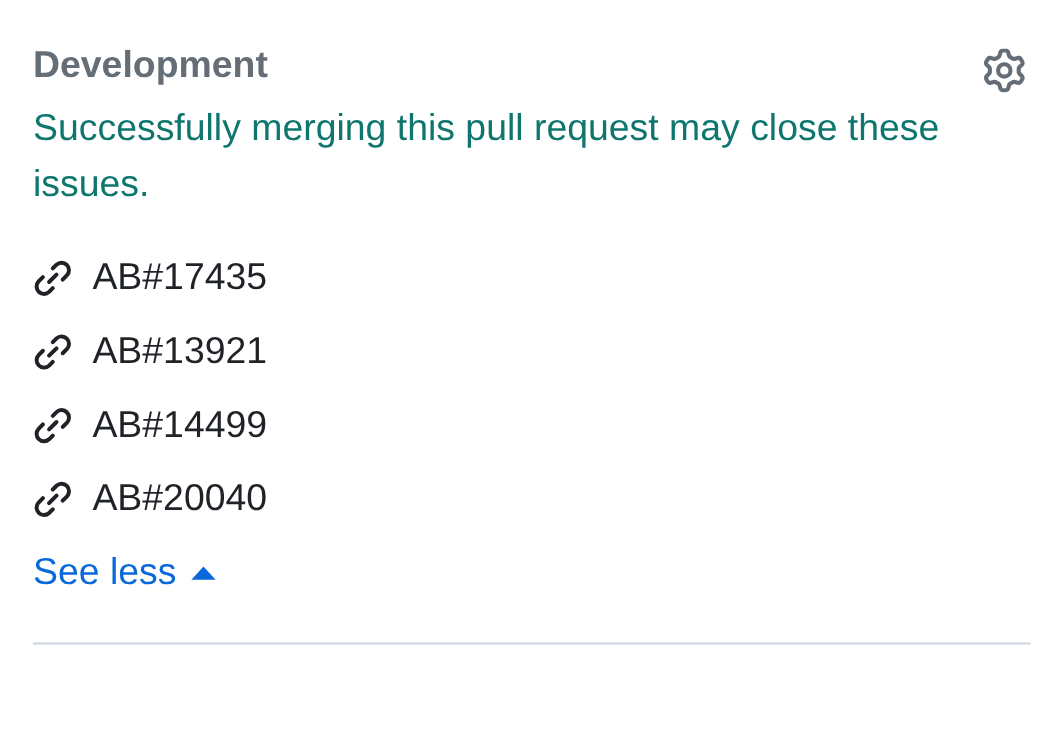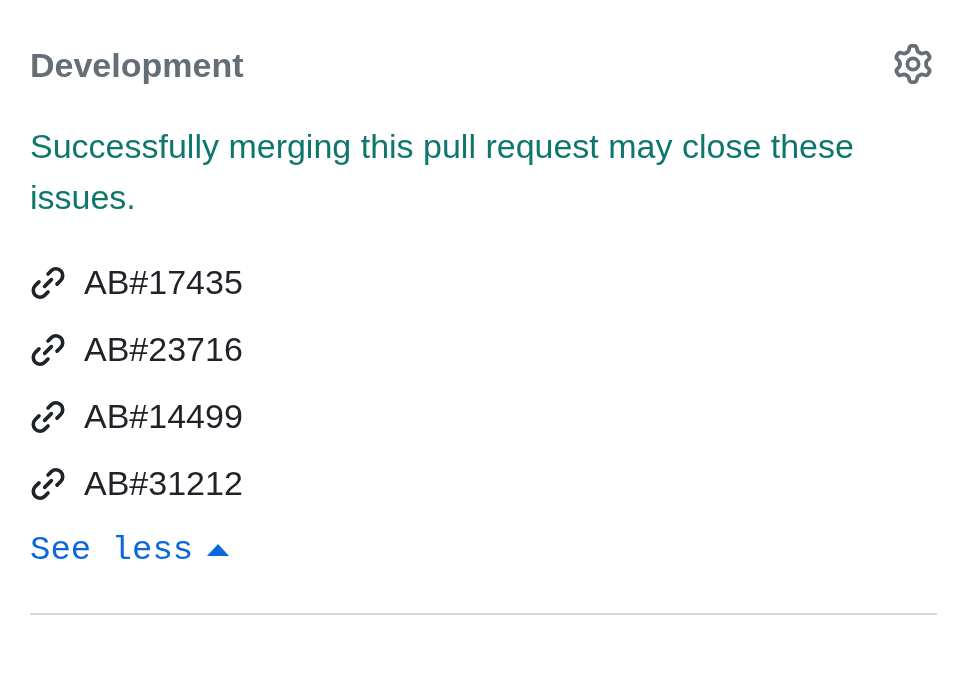--- a/index.html
+++ b/index.html
@@ -9,22 +9,21 @@
     }
     body {
       font-family: -apple-system, BlinkMacSystemFont, "Segoe UI", Helvetica, Arial, sans-serif;
       background: #ffffff;
       padding: 40px 30px;
       width: 967px;
     }
     .header-row {
       display: flex;
       justify-content: space-between;
-      align-items: center;
-      margin-bottom: 30px;
+      align-items: flex-start;
     }
     .section-title {
       color: #656d76;
       font-size: 34px;
       font-weight: 600;
     }
     .gear-button {
       background: none;
       border: none;
       cursor: pointer;
@@ -67,21 +66,20 @@
       font-size: 34px;
       font-weight: 400;
     }
     .toggle-row {
       display: flex;
       align-items: center;
       gap: 14px;
       cursor: pointer;
       margin-top: 8px;
       margin-bottom: 44px;
-      font-family: Liberation Mono, monospace;
     }
     .toggle-label {
       color: #0969da;
       font-size: 34px;
     }
     .caret-up {
       width: 0;
       height: 0;
       border-left: 11px solid transparent;
       border-right: 11px solid transparent;
@@ -117,37 +115,37 @@
       </svg>
     </span>
     <span class="item-label">AB#17435</span>
   </li>
   <li class="linked-item">
     <span class="link-icon">
       <svg viewBox="0 0 16 16" fill="none" stroke="currentColor" stroke-width="1.6">
         <path d="M6.5 9.5 L9.5 6.5 M8 4 L9.5 2.5 a3 3 0 0 1 4.24 4.24 L12 8.5 M8 12 L6.5 13.5 a3 3 0 0 1 -4.24 -4.24 L4 7.5" stroke-linecap="round"></path>
       </svg>
     </span>
-    <span class="item-label">AB#23716</span>
+    <span class="item-label">AB#13921</span>
   </li>
   <li class="linked-item">
     <span class="link-icon">
       <svg viewBox="0 0 16 16" fill="none" stroke="currentColor" stroke-width="1.6">
         <path d="M6.5 9.5 L9.5 6.5 M8 4 L9.5 2.5 a3 3 0 0 1 4.24 4.24 L12 8.5 M8 12 L6.5 13.5 a3 3 0 0 1 -4.24 -4.24 L4 7.5" stroke-linecap="round"></path>
       </svg>
     </span>
     <span class="item-label">AB#14499</span>
   </li>
   <li class="linked-item">
     <span class="link-icon">
       <svg viewBox="0 0 16 16" fill="none" stroke="currentColor" stroke-width="1.6">
         <path d="M6.5 9.5 L9.5 6.5 M8 4 L9.5 2.5 a3 3 0 0 1 4.24 4.24 L12 8.5 M8 12 L6.5 13.5 a3 3 0 0 1 -4.24 -4.24 L4 7.5" stroke-linecap="round"></path>
       </svg>
     </span>
-    <span class="item-label">AB#31212</span>
+    <span class="item-label">AB#20040</span>
   </li>
 </ul>
 
 <div class="toggle-row">
   <span class="toggle-label">See less</span>
   <span class="caret-up"></span>
 </div>
 
 <hr class="divider">
 

